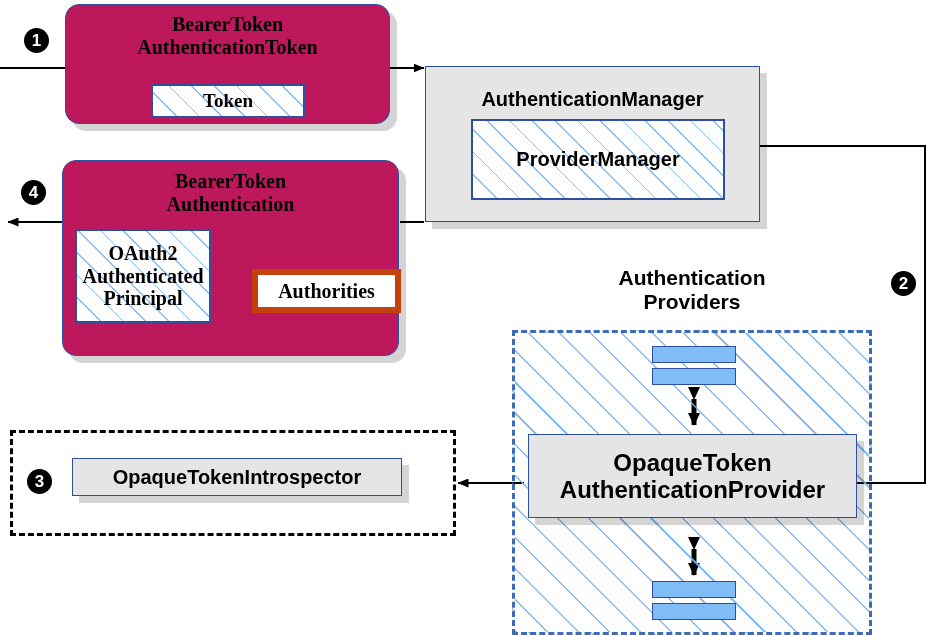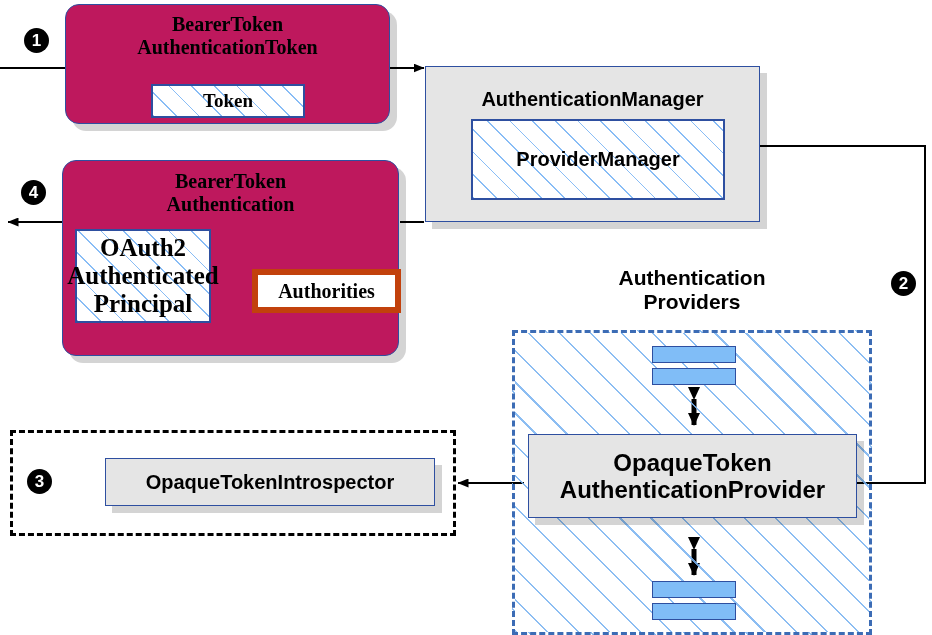--- a/index.html
+++ b/index.html
@@ -157,21 +157,21 @@
     <div class="lbl" style="top:21px;font-size:20px;">AuthenticationManager</div>
     <div class="hbox" style="position:absolute;left:45px;top:52px;width:250px;height:77px;">
       <div class="ctr" style="font-size:20px;">ProviderManager</div>
     </div>
   </div>
 
   <div class="node rbox" style="left:62px;top:160px;width:337px;height:196px;">
     <div class="lbl" style="top:9px;font-size:20px;">BearerToken
 Authentication</div>
     <div class="hbox" style="position:absolute;left:12px;top:68px;width:132px;height:90px;z-index:2;">
-      <div class="ctr" style="font-size:25px;border-radius:27px;">OAuth2
+      <div class="ctr" style="font-size:20px;border-radius:27px;">OAuth2
 Authenticated
 Principal</div>
     </div>
     <div class="wbox" style="position:absolute;left:189px;top:108px;width:137px;height:32px;z-index:1;">
       <div class="ctr" style="font-size:20px;">Authorities</div>
     </div>
   </div>
 
   <div class="title" style="left:512px;top:266px;width:360px;font-size:21px;">Authentication
 Providers</div>
@@ -184,21 +184,21 @@
   <div class="node sbox" style="left:528px;top:434px;width:329px;height:84px;">
     <div class="ctr" style="font-size:24px;">OpaqueToken
 AuthenticationProvider</div>
   </div>
 
   <div class="bar" style="left:652px;top:581px;width:82px;height:15px;"></div>
   <div class="bar" style="left:652px;top:603px;width:82px;height:15px;"></div>
 
   <div class="node dash-black" style="left:10px;top:430px;width:446px;height:106px;"></div>
 
-  <div class="node sbox" style="left:72px;top:458px;width:330px;height:48px;margin-left:33px;">
+  <div class="node sbox" style="left:72px;top:458px;width:330px;height:38px;">
     <div class="ctr" style="font-size:20px;">OpaqueTokenIntrospector</div>
   </div>
 
   <div class="badge" style="left:24px;top:28px;">
     <span>1</span>
   </div>
   <div class="badge" style="left:891px;top:271px;">
     <span>2</span>
   </div>
   <div class="badge" style="left:27px;top:469px;">

